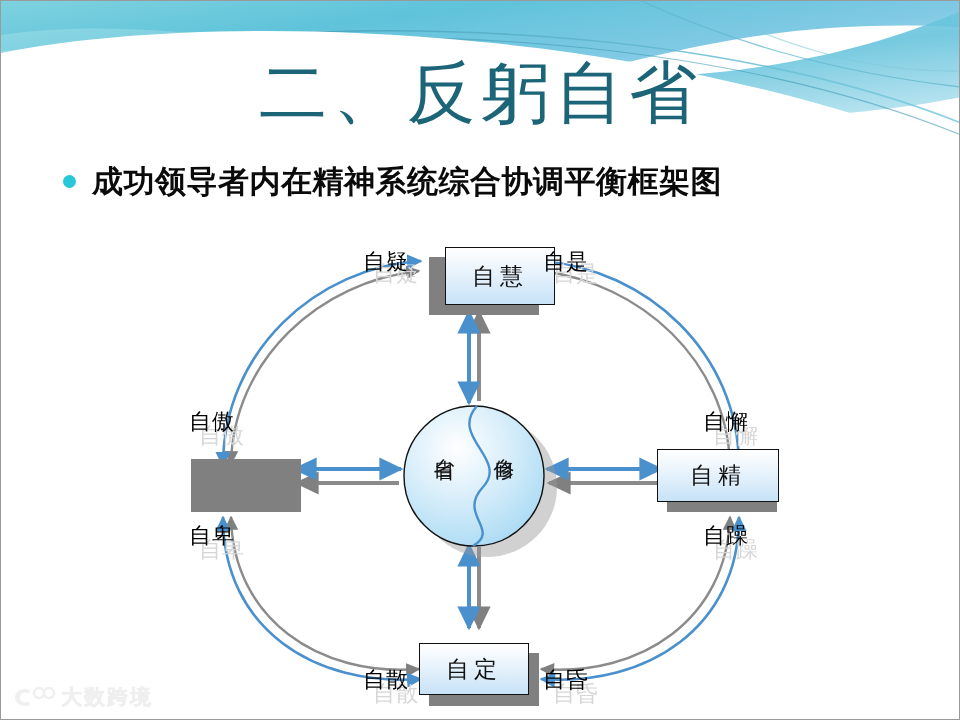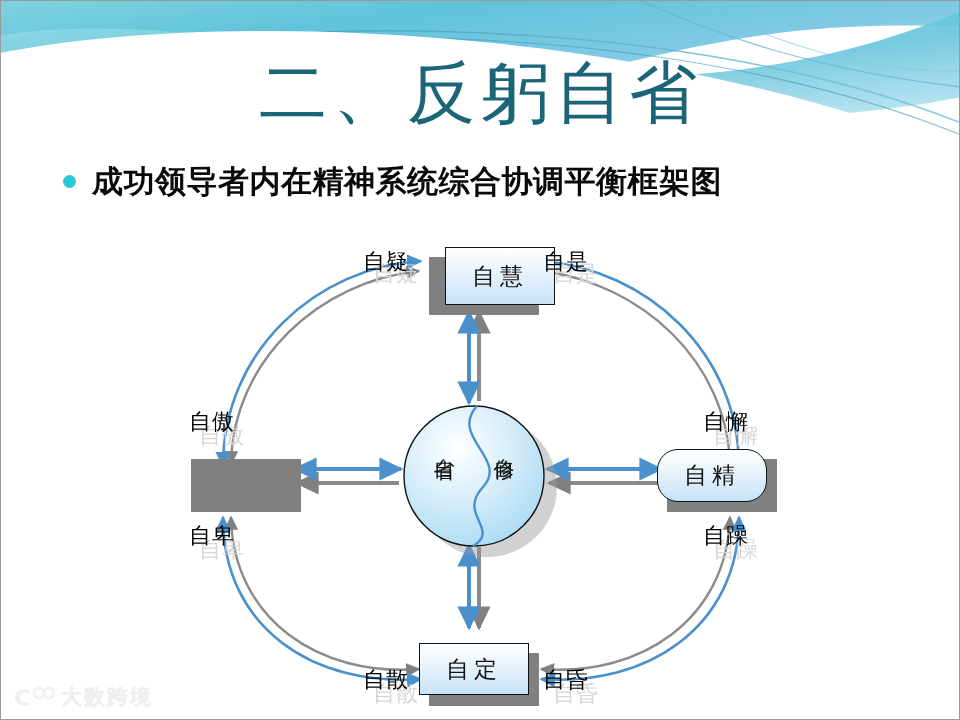--- a/index.html
+++ b/index.html
@@ -263,21 +263,21 @@
 
     <div class="center-char" style="left:432px; top:212px;">自省</div>
     <div class="center-char" style="left:492px; top:212px;">自修</div>
 
     <div class="node-shadow" style="left:428px; top:28px; width:110px; height:58px;"></div>
     <div class="node-box" style="left:418px; top:18px; width:110px; height:58px;margin-left:26px;">自慧</div>
 
     <div class="node-shadow" style="left:190px; top:230px; width:110px; height:53px;"></div>
 
     <div class="node-shadow" style="left:666px; top:230px; width:110px; height:53px;"></div>
-    <div class="node-box" style="left:656px; top:220px; width:110px; height:53px;border-radius:21px;">自精</div>
+    <div class="node-box" style="left:656px; top:220px; width:122px; height:53px;">自精</div>
 
     <div class="node-shadow" style="left:428px; top:424px; width:110px; height:53px;"></div>
     <div class="node-box" style="left:418px; top:414px; width:110px; height:52px;">自定</div>
 
     <div class="side-label-ghost" style="left:372px; top:30px;">自疑</div>
     <div class="side-label" style="left:362px; top:18px;">自疑</div>
 
     <div class="side-label-ghost" style="left:552px; top:30px;">自是</div>
     <div class="side-label" style="left:542px; top:18px;">自是</div>
 

